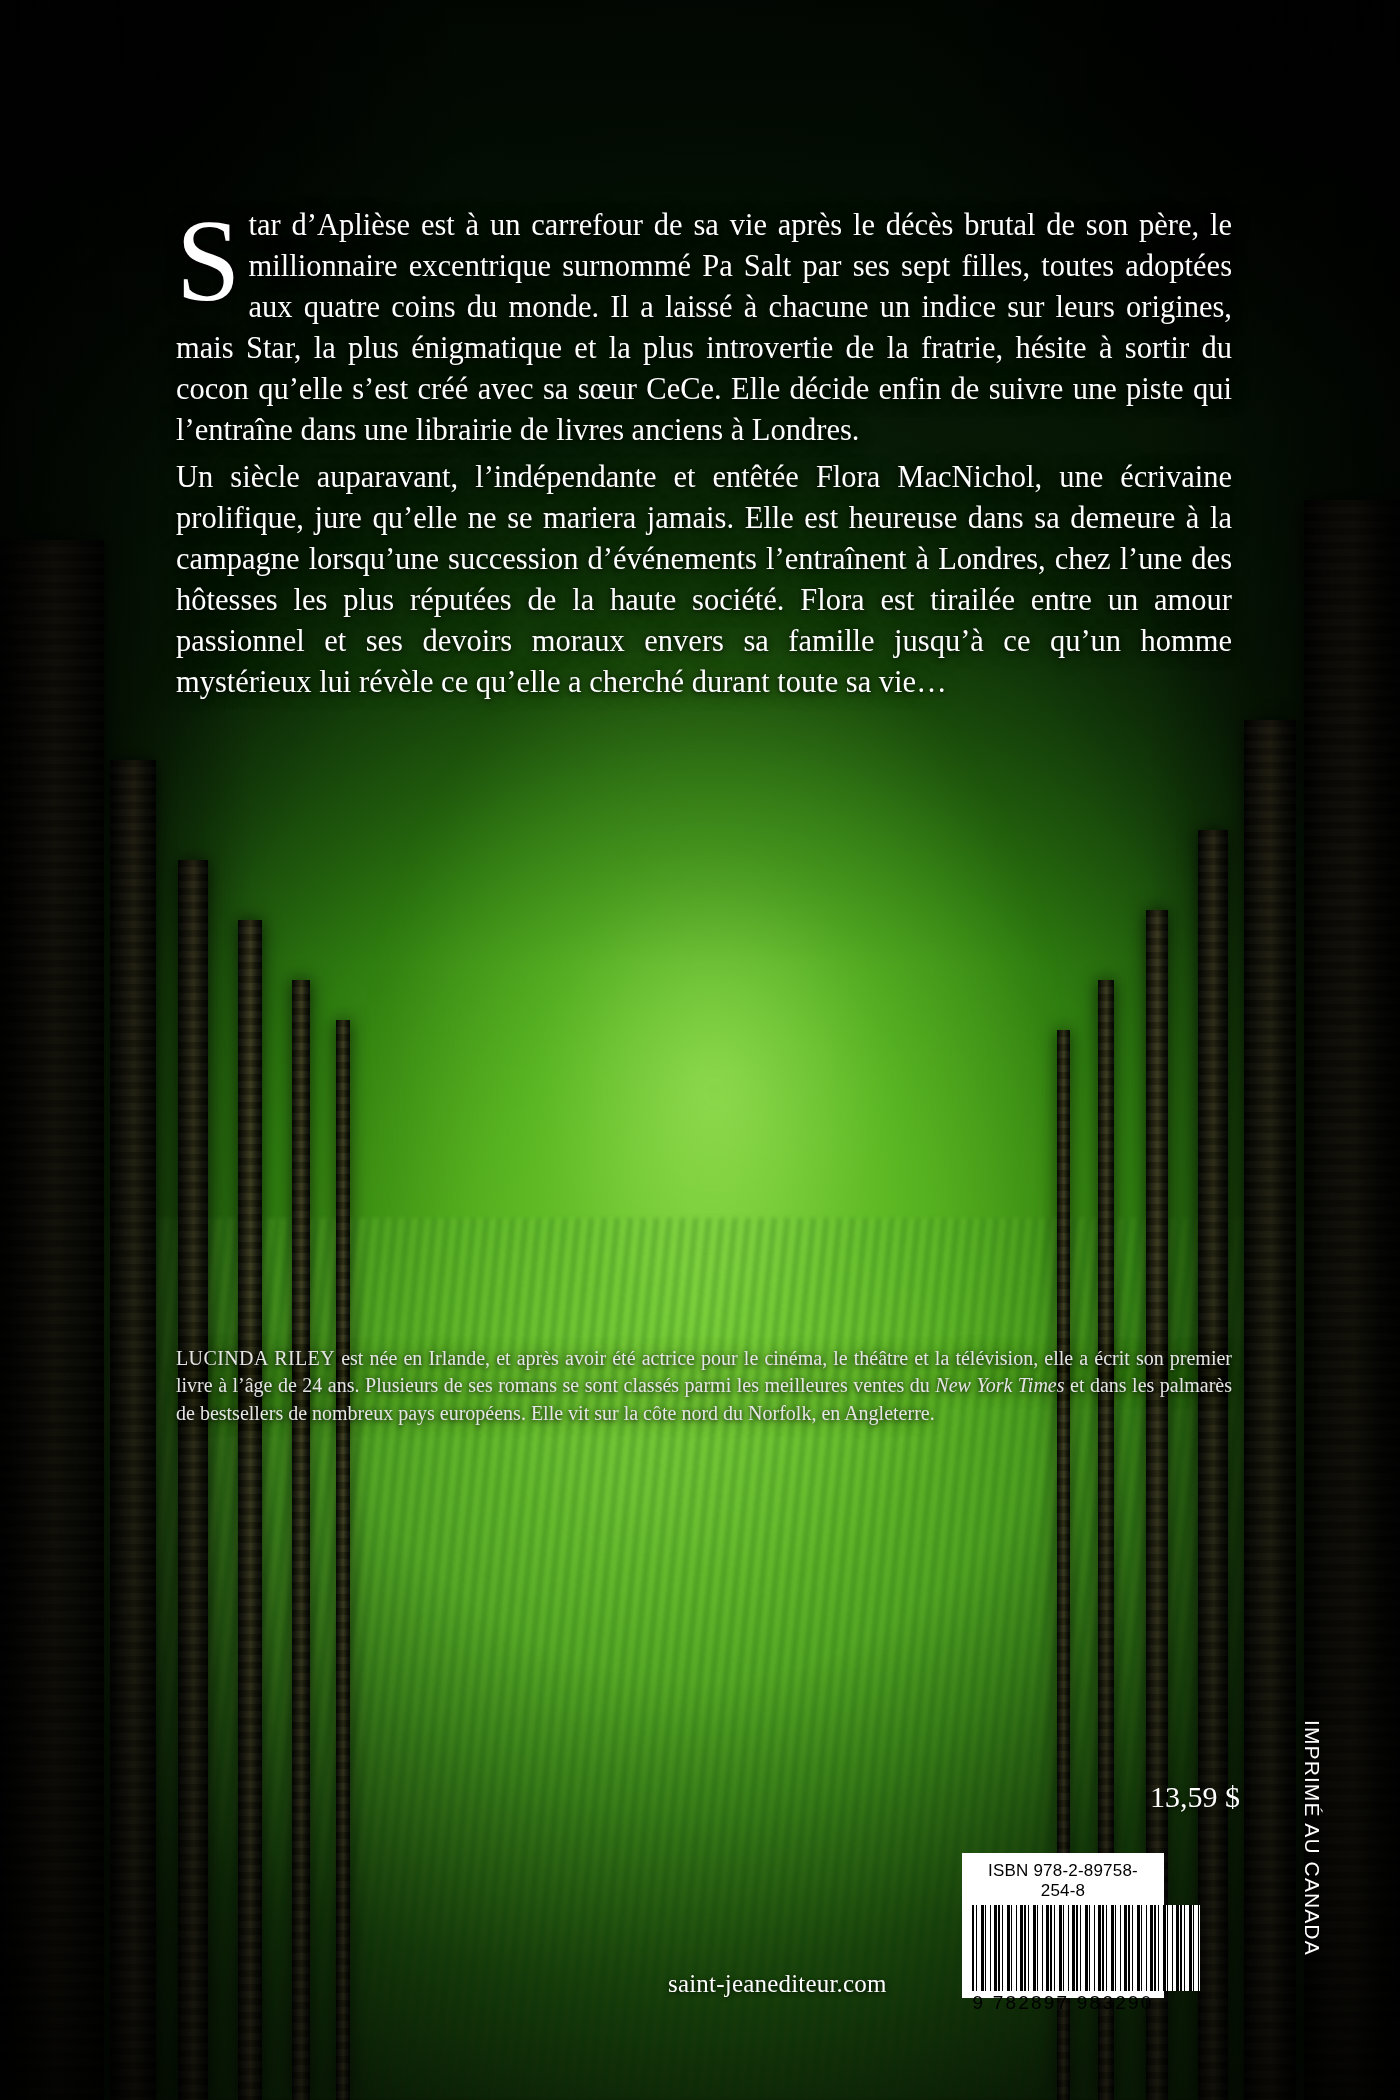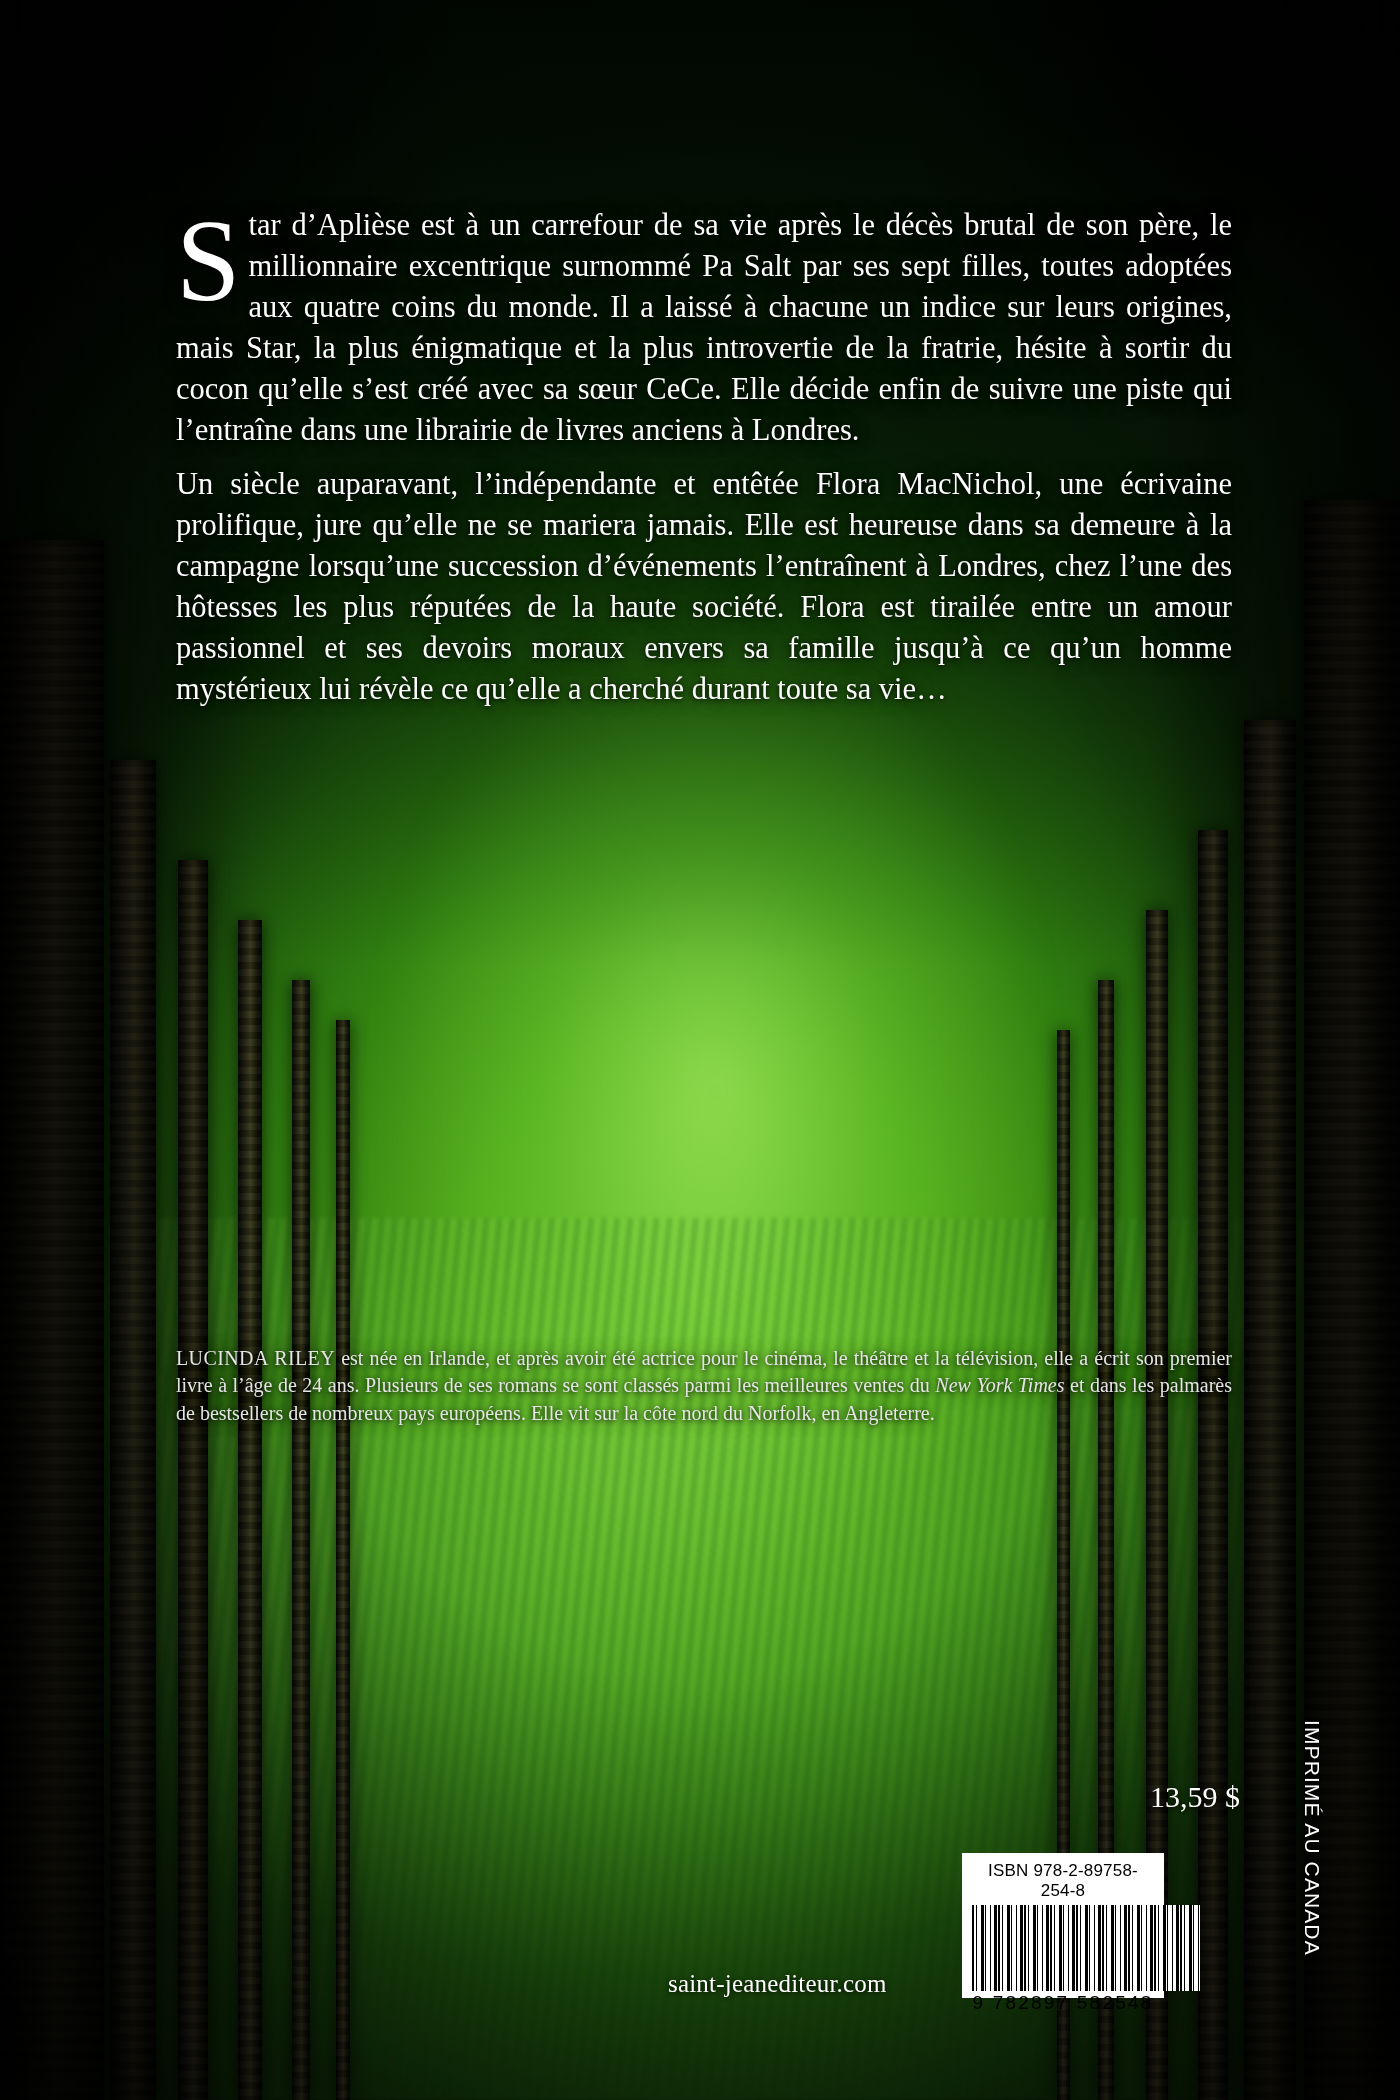--- a/index.html
+++ b/index.html
@@ -107,21 +107,21 @@
     left: 176px;
     top: 205px;
     width: 1056px;
     color: #ffffff;
     font-size: 30.5px;
     line-height: 1.345;
     text-align: justify;
     text-shadow: 0 1px 5px rgba(0,0,0,0.85), 0 0 18px rgba(0,0,0,0.6);
   }
   .blurb p { margin: 0 0 3px 0; }
-  .blurb p + p { margin-top: 13px; }
+  .blurb p + p { margin-top: 6px; }
 
   .dropcap {
     float: left;
     font-size: 116px;
     line-height: 0.84;
     padding: 6px 8px 0 0;
     margin-top: 2px;
   }
 
   .author-note {
@@ -245,16 +245,16 @@
 
   <div class="price">13,59 $</div>
 
   <div class="publisher">saint-jeanediteur.com</div>
 
   <div class="printed-in">IMPRIMÉ AU CANADA</div>
 
   <div class="barcode-box">
     <div class="isbn-text">ISBN 978-2-89758-254-8</div>
     <div class="bars"></div>
-    <div class="bars-digits">9 782897 582548</div>
+    <div class="bars-digits">9 782897 983290</div>
   </div>
 
 </div>
 
 </body></html>

